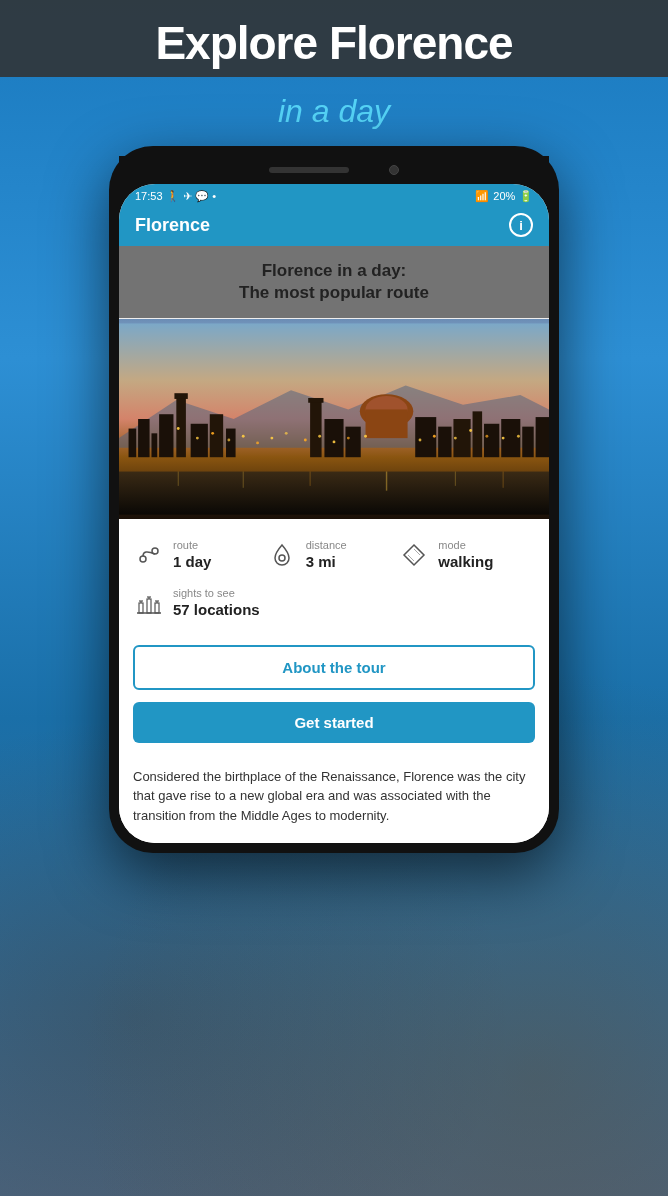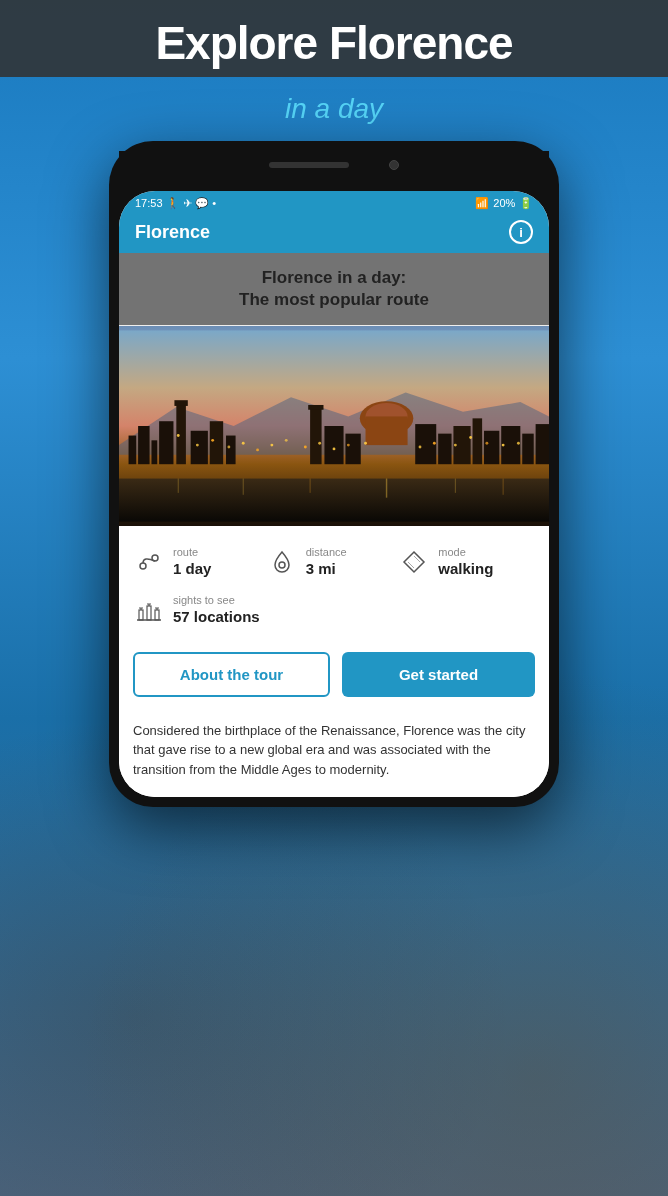--- a/index.html
+++ b/index.html
@@ -42,21 +42,21 @@
 
     .header-title {
       font-size: 46px;
       font-weight: 900;
       color: #ffffff;
       letter-spacing: -1px;
       line-height: 1.1;
     }
 
     .subtitle {
-      font-size: 28px;
+      font-size: 32px;
       color: #55d4f7;
       font-style: italic;
       font-weight: 400;
       margin-top: 6px;
       padding: 10px 0 8px;
       text-align: center;
       position: relative;
       z-index: 10;
     }
 
@@ -74,21 +74,20 @@
       background: #111;
       border-radius: 44px;
       padding: 10px;
       box-shadow: 0 20px 60px rgba(0,0,0,0.6);
     }
 
     .phone-inner {
       background: #fff;
       border-radius: 36px;
       overflow: hidden;
-      margin-top: 12px;
     }
 
     
     .status-bar {
       background: #2196c4;
       display: flex;
       justify-content: space-between;
       align-items: center;
       padding: 6px 16px 4px;
       font-size: 11px;
@@ -225,20 +224,21 @@
       font-weight: 700;
       color: #222;
     }
 
     
     .action-buttons {
       background: #fff;
       display: flex;
       gap: 12px;
       padding: 6px 14px 14px;
+      flex-direction: column;
     }
 
     .btn-outline {
       flex: 1;
       padding: 12px 8px;
       border: 2px solid #2196c4;
       background: #fff;
       color: #2196c4;
       font-size: 15px;
       font-weight: 600;

